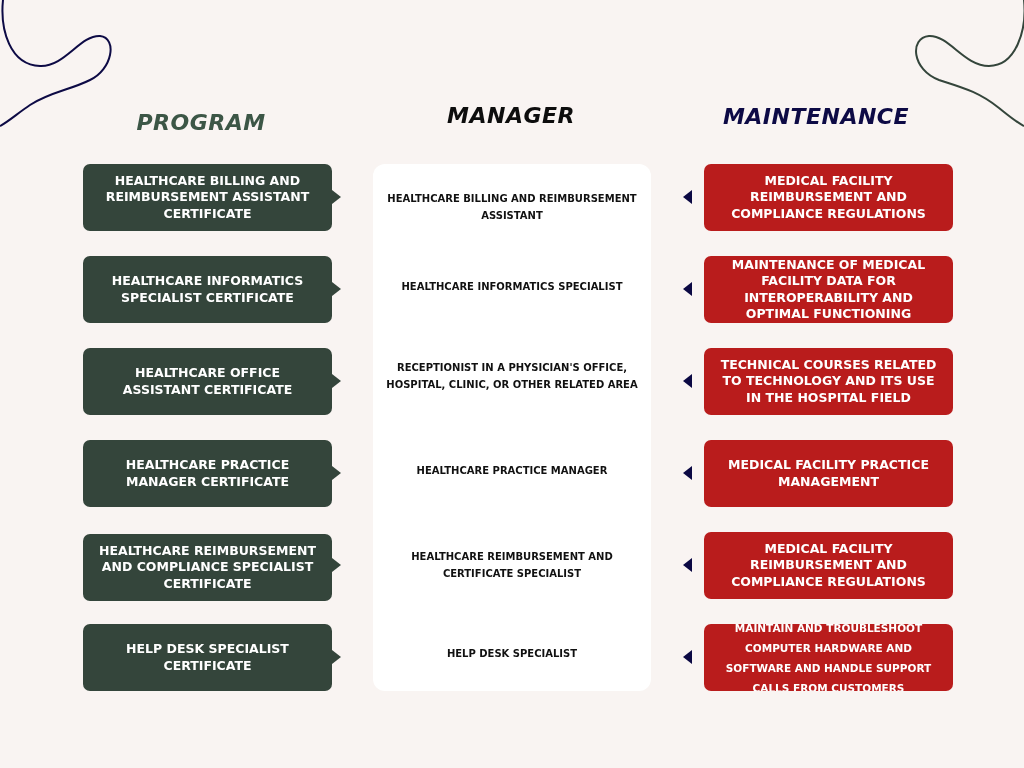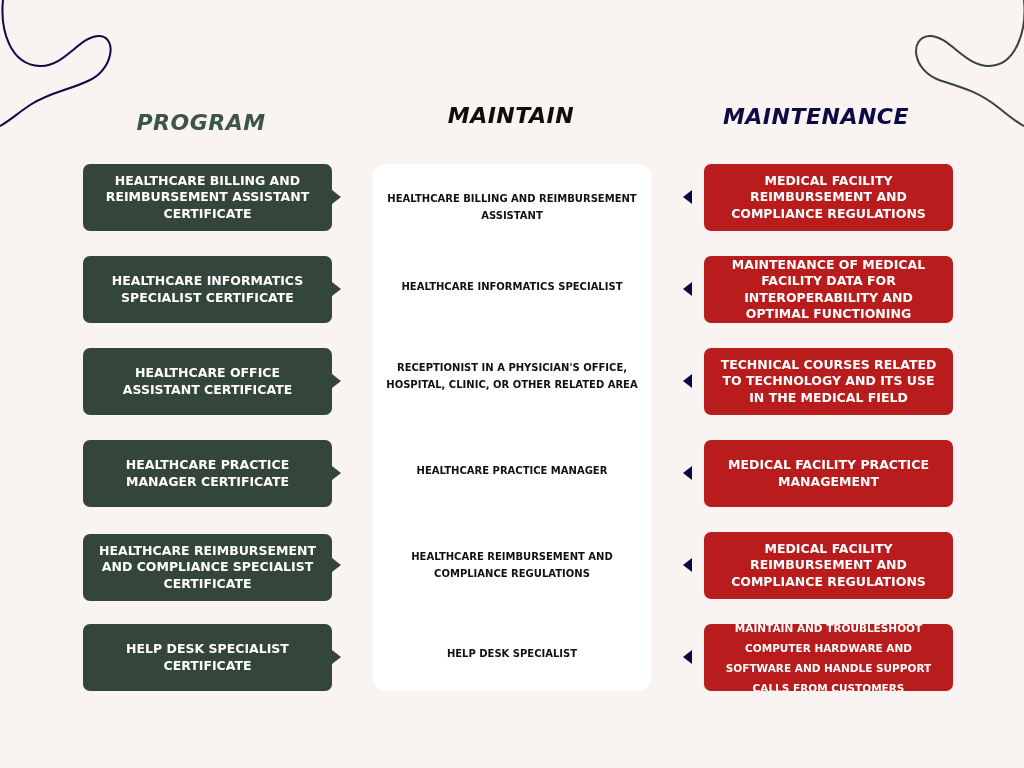--- a/index.html
+++ b/index.html
@@ -27,52 +27,52 @@
 <body>
 
 <svg class="deco" style="left:0;top:0" width="120" height="130" viewBox="0 0 120 130">
   <path d="M3,0 C0,30 10,65 40,66 C65,67 80,35 100,36 C118,38 112,70 90,80 C70,90 50,92 30,105 C18,113 8,122 0,126" fill="none" stroke="#0d0a45" stroke-width="2"></path>
 </svg>
 <svg class="deco" style="left:904px;top:0" width="120" height="130" viewBox="0 0 120 130">
   <path d="M120,0 C123,30 112,66 85,66 C60,66 45,35 25,36 C5,38 8,70 35,80 C60,88 75,92 95,108 C105,116 112,122 120,126" fill="none" stroke="#34453b" stroke-width="2"></path>
 </svg>
 
 <div class="heading h-program">PROGRAM</div>
-<div class="heading h-careers">MAINTAIN</div>
+<div class="heading h-careers">MANAGER</div>
 <div class="heading h-desc">MAINTENANCE</div>
 
 <div class="career-panel"></div>
 
 <div class="box prog" style="top:164px">HEALTHCARE BILLING AND REIMBURSEMENT ASSISTANT CERTIFICATE</div>
 <div class="arrow-r" style="top:190px"></div>
 <div class="career" style="top:174px">HEALTHCARE BILLING AND REIMBURSEMENT ASSISTANT</div>
 <div class="arrow-l" style="top:190px"></div>
 <div class="box desc" style="top:164px">MEDICAL FACILITY REIMBURSEMENT AND COMPLIANCE REGULATIONS</div>
 
 <div class="box prog" style="top:256px">HEALTHCARE INFORMATICS SPECIALIST CERTIFICATE</div>
 <div class="arrow-r" style="top:282px"></div>
 <div class="career" style="top:254px">HEALTHCARE INFORMATICS SPECIALIST</div>
 <div class="arrow-l" style="top:282px"></div>
 <div class="box desc" style="top:256px">MAINTENANCE OF MEDICAL FACILITY DATA FOR INTEROPERABILITY AND OPTIMAL FUNCTIONING</div>
 
 <div class="box prog" style="top:348px">HEALTHCARE OFFICE ASSISTANT CERTIFICATE</div>
 <div class="arrow-r" style="top:374px"></div>
 <div class="career" style="top:343px">RECEPTIONIST IN A PHYSICIAN'S OFFICE, HOSPITAL, CLINIC, OR OTHER RELATED AREA</div>
 <div class="arrow-l" style="top:374px"></div>
-<div class="box desc" style="top:348px">TECHNICAL COURSES RELATED TO TECHNOLOGY AND ITS USE IN THE MEDICAL FIELD</div>
+<div class="box desc" style="top:348px">TECHNICAL COURSES RELATED TO TECHNOLOGY AND ITS USE IN THE HOSPITAL FIELD</div>
 
 <div class="box prog" style="top:440px">HEALTHCARE PRACTICE MANAGER CERTIFICATE</div>
 <div class="arrow-r" style="top:466px"></div>
 <div class="career" style="top:438px">HEALTHCARE PRACTICE MANAGER</div>
 <div class="arrow-l" style="top:466px"></div>
 <div class="box desc" style="top:440px">MEDICAL FACILITY PRACTICE MANAGEMENT</div>
 
 <div class="box prog" style="top:534px">HEALTHCARE REIMBURSEMENT AND COMPLIANCE SPECIALIST CERTIFICATE</div>
 <div class="arrow-r" style="top:558px"></div>
-<div class="career" style="top:532px">HEALTHCARE REIMBURSEMENT AND COMPLIANCE REGULATIONS</div>
+<div class="career" style="top:532px">HEALTHCARE REIMBURSEMENT AND CERTIFICATE SPECIALIST</div>
 <div class="arrow-l" style="top:558px"></div>
 <div class="box desc" style="top:532px">MEDICAL FACILITY REIMBURSEMENT AND COMPLIANCE REGULATIONS</div>
 
 <div class="box prog" style="top:624px">HELP DESK SPECIALIST CERTIFICATE</div>
 <div class="arrow-r" style="top:650px"></div>
 <div class="career" style="top:621px">HELP DESK SPECIALIST</div>
 <div class="arrow-l" style="top:650px"></div>
 <div class="box desc small" style="top:624px">MAINTAIN AND TROUBLESHOOT COMPUTER HARDWARE AND SOFTWARE AND HANDLE SUPPORT CALLS FROM CUSTOMERS</div>
 
 </body></html>

